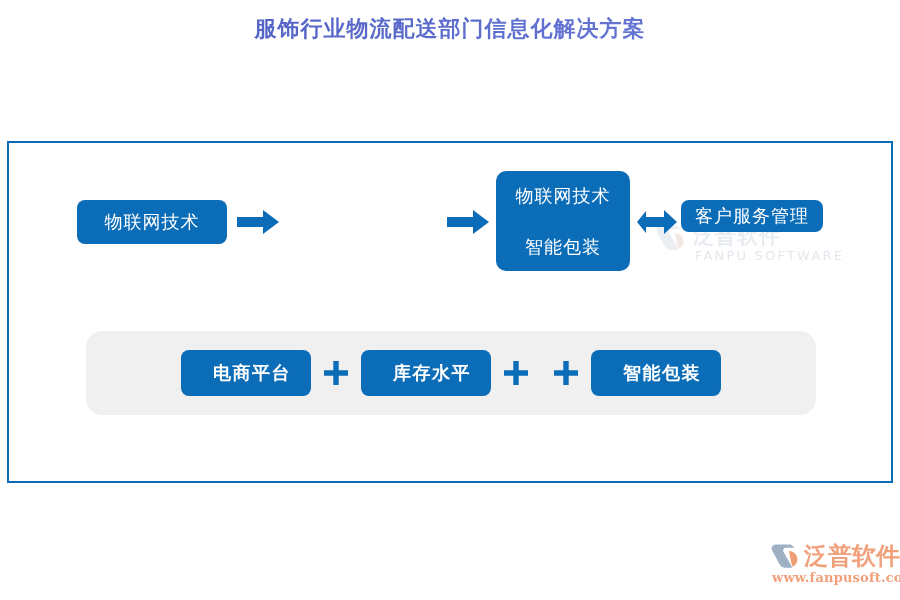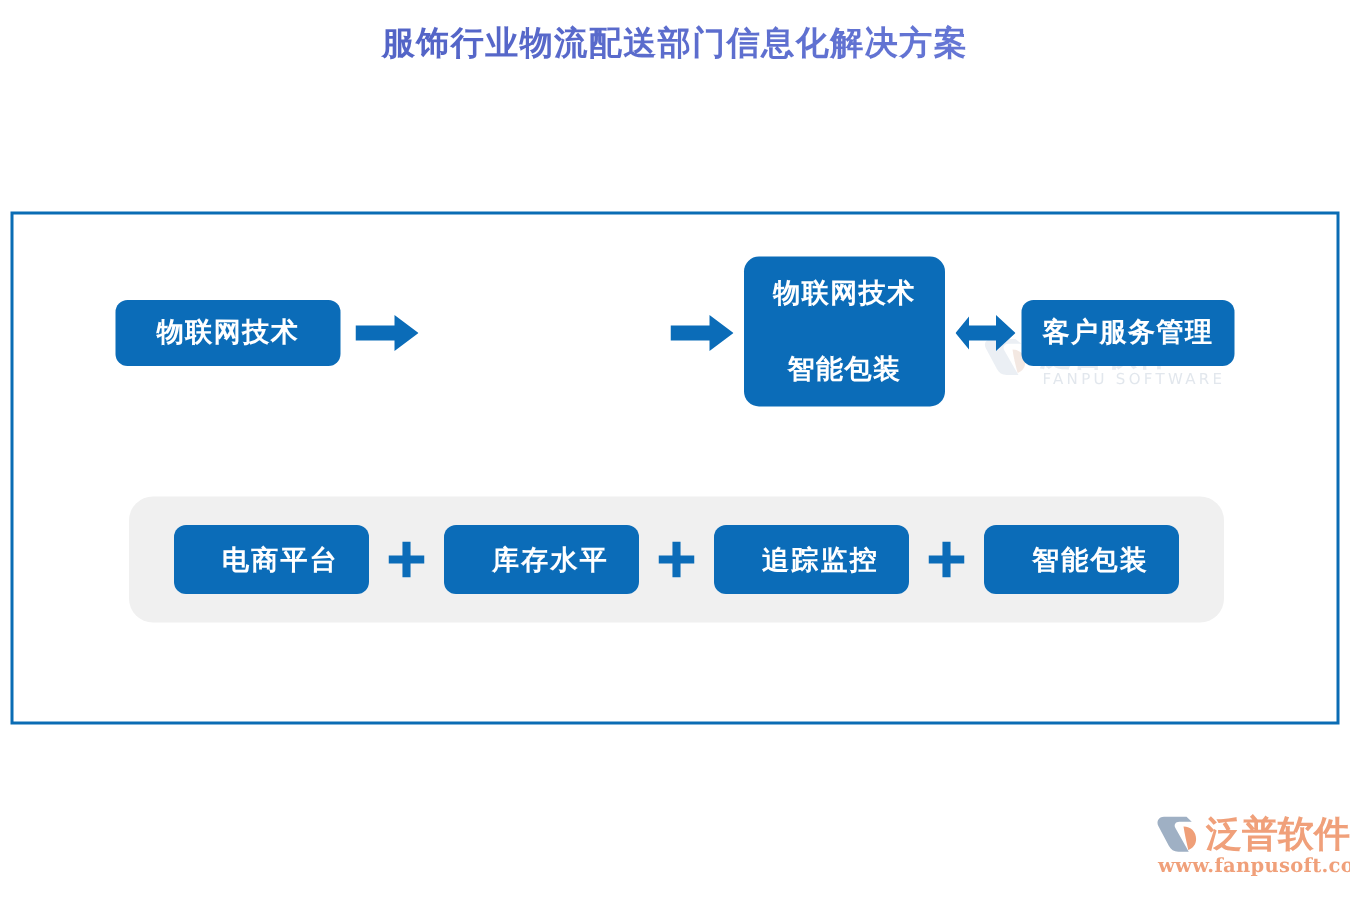--- a/index.html
+++ b/index.html
@@ -70,57 +70,57 @@
     font-size: 21px;
     font-weight: bold;
     color: #e4e9ef;
     letter-spacing: 1px;
     white-space: nowrap;
   }
   .watermark .wm-en {
     position: absolute;
     left: 40px;
     top: 26px;
-    font-size: 10px;
+    font-size: 13px;
     letter-spacing: 2.2px;
     color: #dde3ea;
     white-space: nowrap;
   }
 
   
   .flow-row {
     position: absolute;
     left: 0;
     top: 0;
     width: 100%;
     height: 100%;
   }
   .node {
     position: absolute;
     background: #0b6cb8;
     border-radius: 8px;
     color: #ffffff;
     font-size: 18px;
-    font-weight: bold;
+    font-weight: normal;
     letter-spacing: 1px;
     display: flex;
     flex-direction: column;
     align-items: center;
     justify-content: center;
     box-sizing: border-box;
     white-space: nowrap;
   }
   .node .node-line { line-height: 1.1; }
   .node .node-line + .node-line { margin-top: 31px; }
 
   
   #node-1 { left: 77px;  top: 200px; width: 150px; height: 44px; }
   #node-2 { left: 286px; top: 200px; width: 152px; height: 44px; }
   #node-3 { left: 496px; top: 171px; width: 134px; height: 100px; border-radius: 10px; }
-  #node-4 { left: 681px; top: 200px; width: 142px; height: 44px; justify-content: center; }
+  #node-4 { left: 681px; top: 200px; width: 142px; height: 32px; justify-content: center; }
 
   
   .arrow {
     position: absolute;
     height: 26px;
   }
   #arrow-1 { left: 237px; top: 209px; width: 42px; }
   #arrow-2 { left: 447px; top: 209px; width: 42px; }
   #arrow-3 { left: 637px; top: 209px; width: 40px; }
 
@@ -279,23 +279,20 @@
     <div class="tag">
       <span>库存水平</span>
     </div>
 
     <span class="plus">
       <svg viewBox="0 0 24 24" width="24" height="24" aria-hidden="true">
         <path d="M9.3 0 L14.7 0 L14.7 9.3 L24 9.3 L24 14.7 L14.7 14.7 L14.7 24 L9.3 24 L9.3 14.7 L0 14.7 L0 9.3 L9.3 9.3 Z" fill="#0b6cb8"></path>
       </svg>
     </span>
 
-    <div class="tag">
-      <span>追踪监控</span>
-    </div>
 
     <span class="plus">
       <svg viewBox="0 0 24 24" width="24" height="24" aria-hidden="true">
         <path d="M9.3 0 L14.7 0 L14.7 9.3 L24 9.3 L24 14.7 L14.7 14.7 L14.7 24 L9.3 24 L9.3 14.7 L0 14.7 L0 9.3 L9.3 9.3 Z" fill="#0b6cb8"></path>
       </svg>
     </span>
 
     <div class="tag">
       <span>智能包装</span>
     </div>

